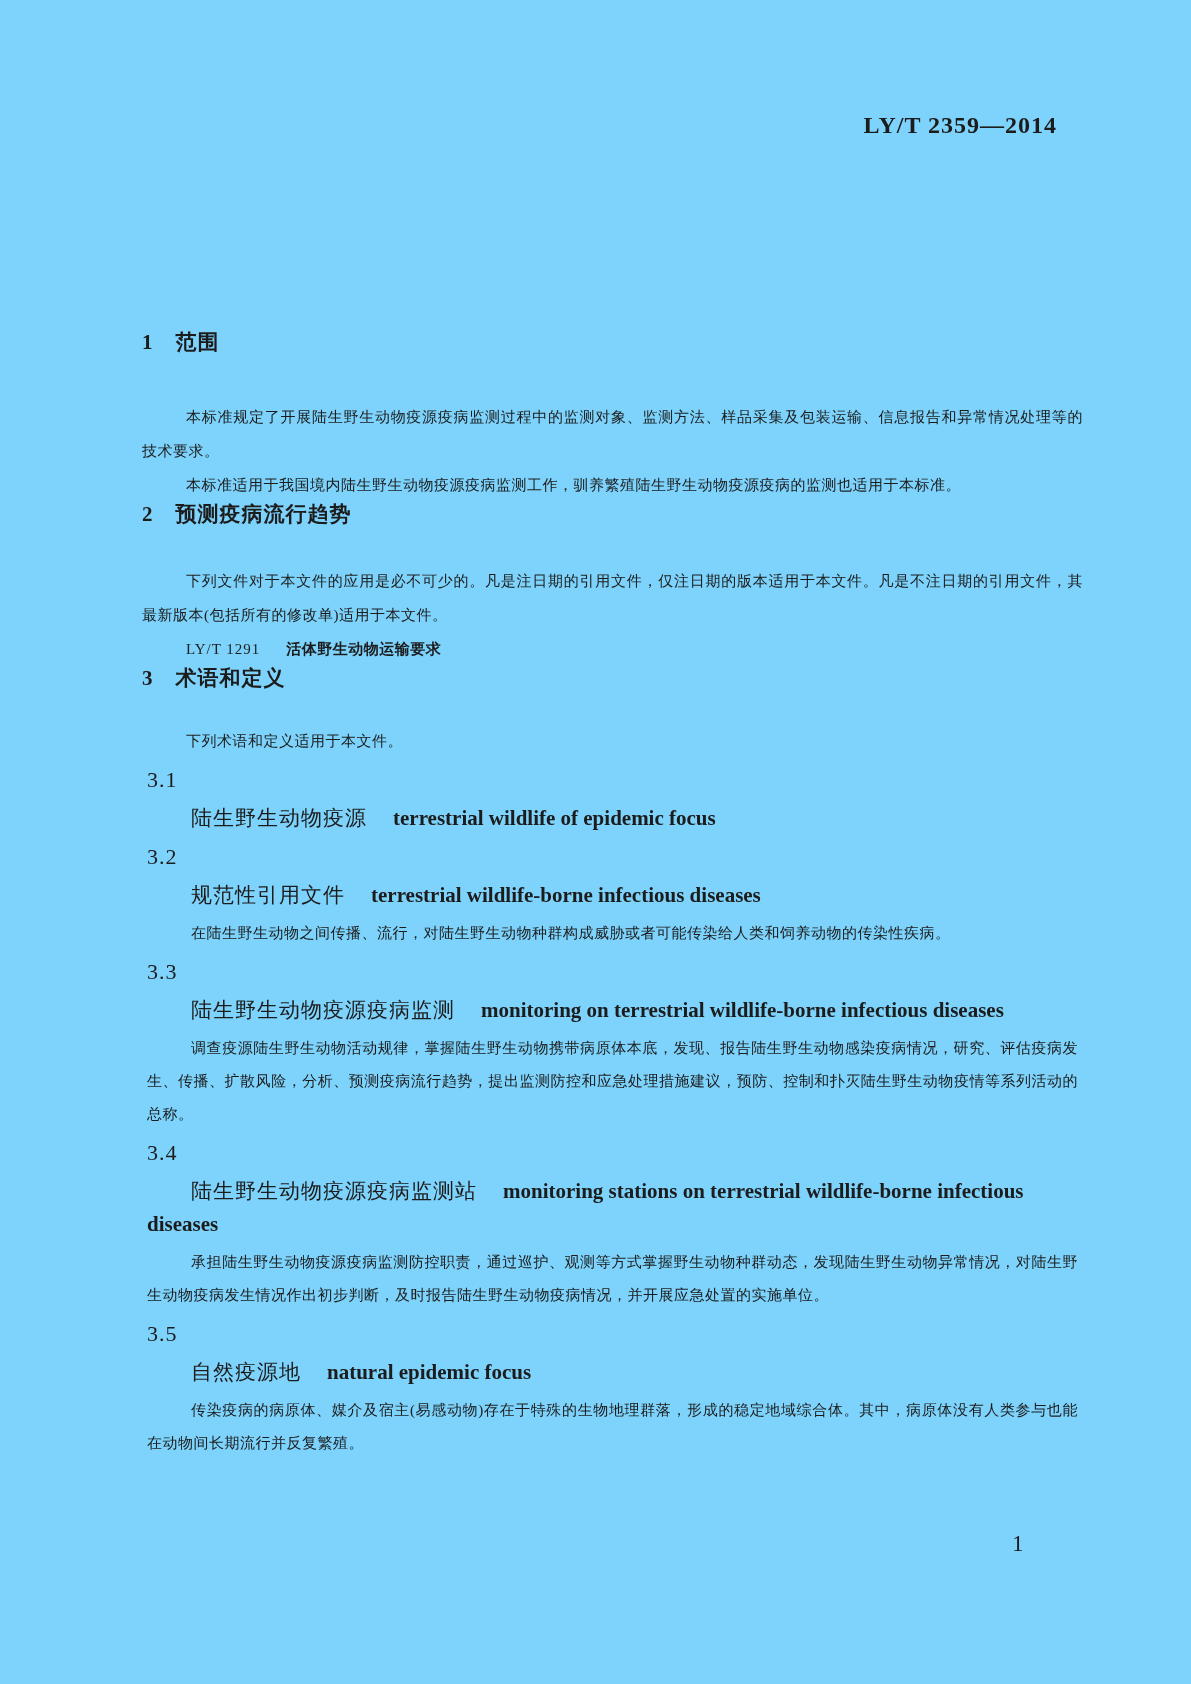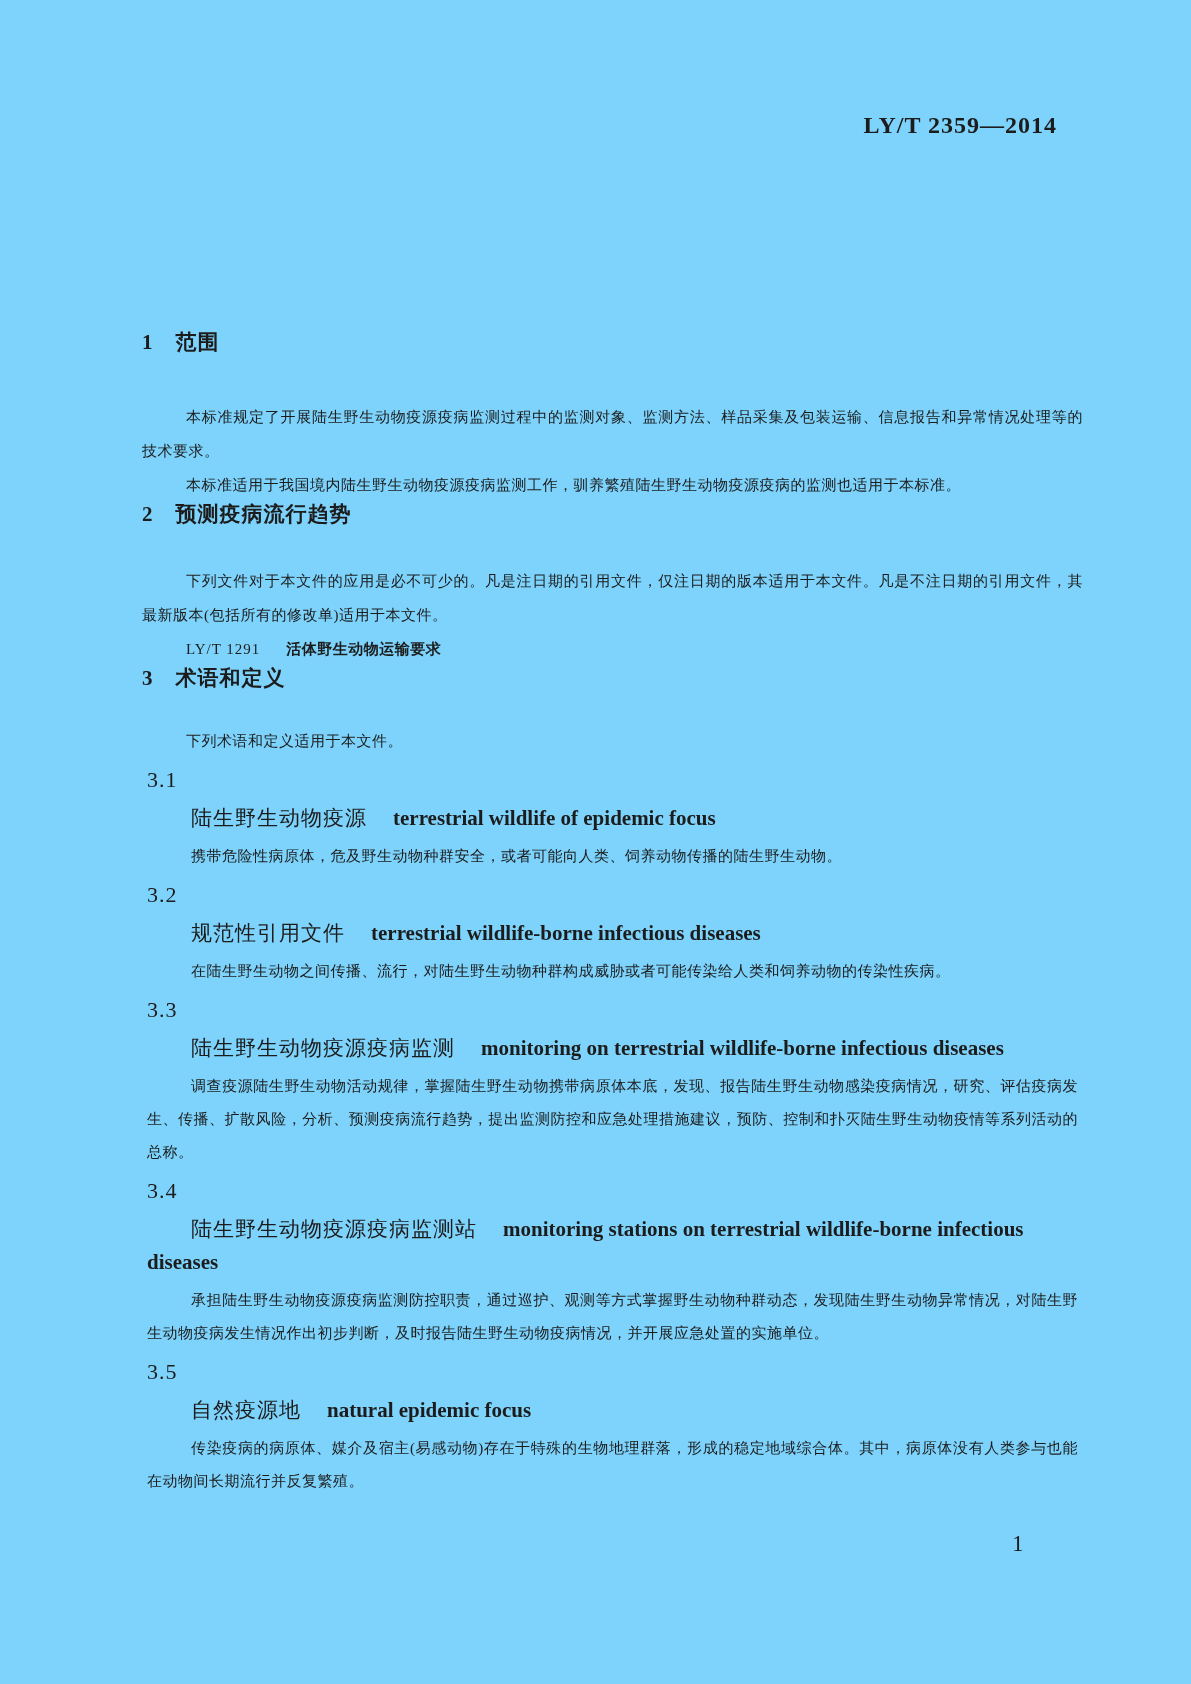--- a/index.html
+++ b/index.html
@@ -96,21 +96,20 @@
       <span class="sec-num">3</span><span class="sec-txt">术语和定义</span>
     </h2>
     <p class="body mt-intro">下列术语和定义适用于本文件。</p>
 
     <div class="terms">
 
       <p class="term-id">3.1</p>
       <p class="term-line">
         <span class="term-zh">陆生野生动物疫源</span><span class="term-en">terrestrial wildlife of epidemic focus</span>
       </p>
-      <p class="body def">携带危险性病原体，危及野生动物种群安全，或者可能向人类、饲养动物传播的陆生野生动物。</p>
 
       <p class="term-id">3.2</p>
       <p class="term-line">
         <span class="term-zh">规范性引用文件</span><span class="term-en">terrestrial wildlife-borne infectious diseases</span>
       </p>
       <p class="body def">在陆生野生动物之间传播、流行，对陆生野生动物种群构成威胁或者可能传染给人类和饲养动物的传染性疾病。</p>
 
       <p class="term-id">3.3</p>
       <p class="term-line">
         <span class="term-zh">陆生野生动物疫源疫病监测</span><span class="term-en">monitoring on terrestrial wildlife-borne infectious diseases</span>

